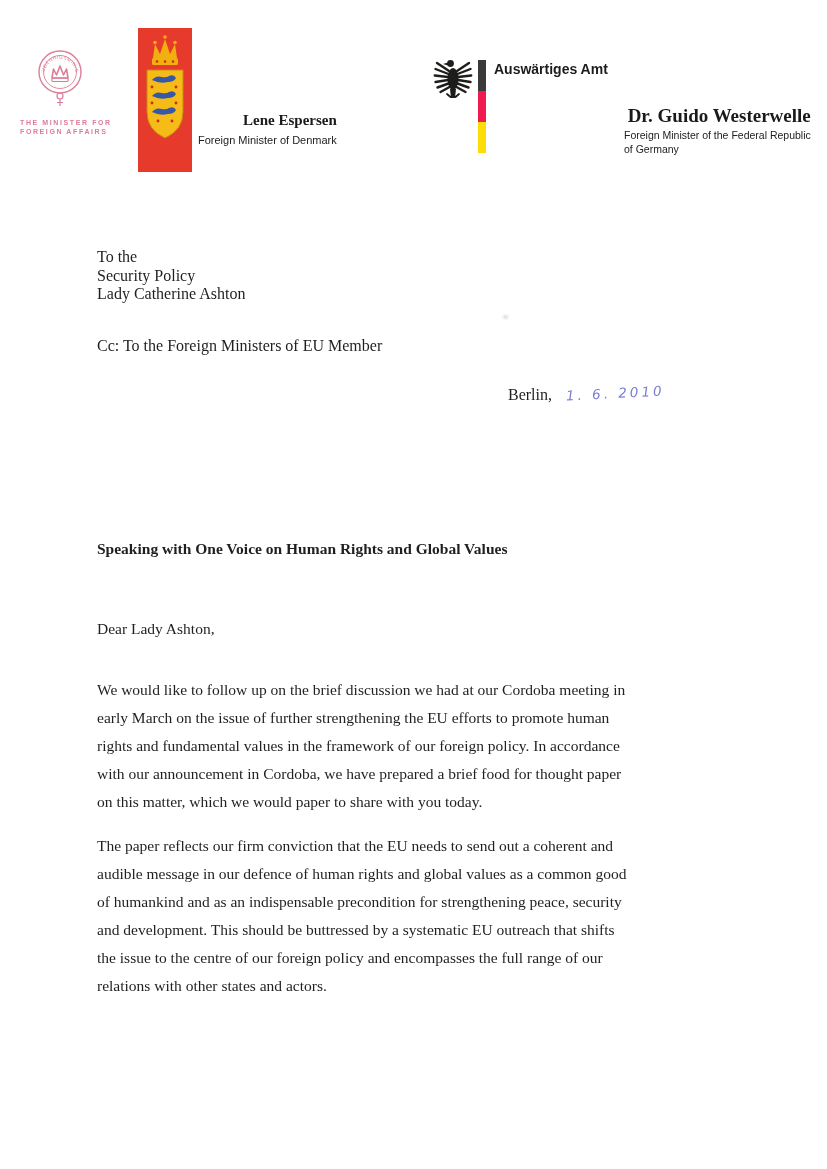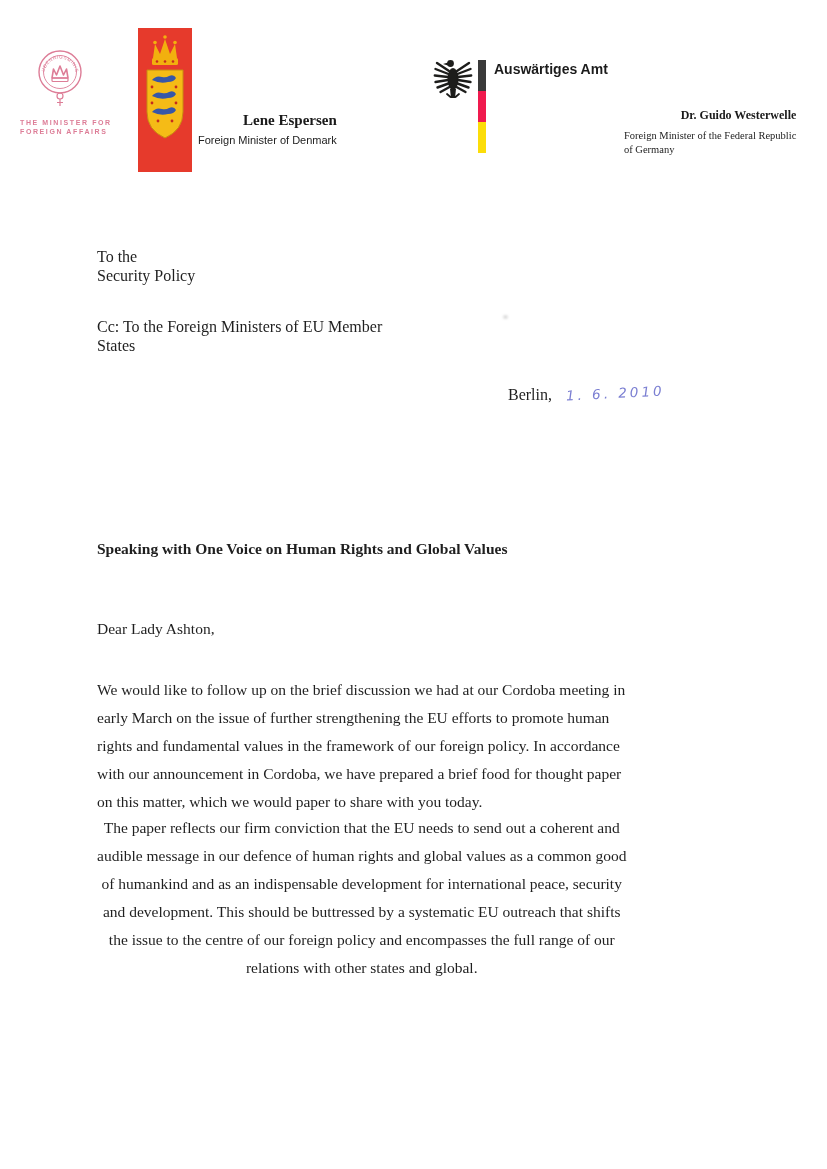--- a/index.html
+++ b/index.html
@@ -24,41 +24,41 @@
   .de-stripe{position:absolute;left:478px;top:60px;width:8px;height:93px;display:flex;flex-direction:column;}
   .de-stripe .seg{flex:1;}
   .seg-black{background:var(--flag-black,#3a3a3a);}
   .seg-red{background:var(--flag-red,#f01a4e);}
   .seg-gold{background:var(--flag-gold,#fcdd09);}
   .de-agency{
     position:absolute;left:494px;top:61px;
     font-family:"Liberation Sans", sans-serif;font-weight:bold;font-size:14px;color:#1c1c1c;text-align:center;
   }
   .de-officer{position:absolute;left:585px;top:107px;}
-  .de-officer .officer-name{font-size:12px;}
-  .de-title-line{font-family:Liberation Serif, serif;font-size:10.5px;line-height:13.5px;color:#222;padding-left:39px;}
+  .de-officer .officer-name{font-size:19px;}
+  .de-title-line{font-family:Liberation Sans, sans-serif;font-size:10.5px;line-height:13.5px;color:#222;padding-left:39px;}
   .de-officer .titles{margin-top:5px;}
   
   .recipient{position:absolute;left:97px;top:248px;font-size:16px;}
   .addr-line{line-height:18.7px;white-space:nowrap;}
   .cc-block{margin-top:33px;}
   .dateline{position:absolute;left:508px;top:386px;font-size:16px;}
   .handwritten{
     display:inline-block;margin-left:14px;
     font-family:"DejaVu Sans", sans-serif;font-style:italic;font-size:13.5px;
     letter-spacing:3px;color:var(--ink-blue,#7b7fd2);transform:rotate(-3deg) translateY(-2px);
   }
   .smudge{position:absolute;left:503px;top:315px;width:5px;height:4px;border-radius:50%;
     background:#9a9a9a;opacity:.35;filter:blur(1px);}
   .subject{position:absolute;left:97px;top:540px;font-weight:bold;font-size:15.5px;white-space:nowrap;}
   .salutation{position:absolute;left:97px;top:620px;font-size:15.5px;}
   .para{position:absolute;left:97px;font-size:15.5px;}
   .para-line{line-height:28px;white-space:nowrap;}
   .para1{top:676px;}
-  .para2{top:814px;text-align:center;}
+  .para2{top:832px;}
   
   .seal-stroke{stroke:var(--seal-pink,#dd7d97);fill:none;}
   .seal-ring-text{fill:var(--seal-pink,#dd7d97);font-family:"Liberation Sans",sans-serif;font-size:4.6px;letter-spacing:.6px;}
   .crown-gold{fill:var(--crown-gold,#f2b00e);}
   .shield-gold{fill:var(--shield-gold,#f5bb16);stroke:#c88b10;stroke-width:1;}
   .lion{fill:var(--lion-blue,#3757a8);}
   .heart{fill:#c62b1e;}
   .eagle{fill:var(--eagle-black,#1d1d1b);}
   .eagle-stroke{stroke:var(--eagle-black,#1d1d1b);fill:none;stroke-linecap:round;}
 </style>
@@ -157,24 +157,24 @@
     <div class="titles">
         <div class="de-title-line">Foreign Minister of the Federal Republic</div>
         <div class="de-title-line">of Germany</div>
       </div>
   </div>
 
   <div class="recipient">
     <div>
         <div class="addr-line">To the</div>
         <div class="addr-line">Security Policy</div>
+        <div class="addr-line">Lady Catherine Ashton</div>
       </div>
     <div class="cc-block">
         <div class="addr-line">Cc: To the Foreign Ministers of EU Member</div>
-        <div class="addr-line">States</div>
       </div>
   </div>
 
   <div class="dateline">
     <span>Berlin,</span><span class="handwritten">1. 6. 2010</span>
   </div>
 
   <div class="smudge"></div>
 
   <div class="subject">Speaking with One Voice on Human Rights and Global Values</div>
@@ -184,19 +184,19 @@
   <div class="para para1">
       <div class="para-line">We would like to follow up on the brief discussion we had at our Cordoba meeting in</div>
       <div class="para-line">early March on the issue of further strengthening the EU efforts to promote human</div>
       <div class="para-line">rights and fundamental values in the framework of our foreign policy. In accordance</div>
       <div class="para-line">with our announcement in Cordoba, we have prepared a brief food for thought paper</div>
       <div class="para-line">on this matter, which we would paper to share with you today.</div>
     </div>
   <div class="para para2">
       <div class="para-line">The paper reflects our firm conviction that the EU needs to send out a coherent and</div>
       <div class="para-line">audible message in our defence of human rights and global values as a common good</div>
-      <div class="para-line">of humankind and as an indispensable development for international peace, security</div>
+      <div class="para-line">of humankind and as an indispensable precondition for strengthening peace, security</div>
       <div class="para-line">and development. This should be buttressed by a systematic EU outreach that shifts</div>
       <div class="para-line">the issue to the centre of our foreign policy and encompasses the full range of our</div>
-      <div class="para-line">relations with other states and global.</div>
+      <div class="para-line">relations with other states and actors.</div>
     </div>
 
 </div>
 
 </body></html>

